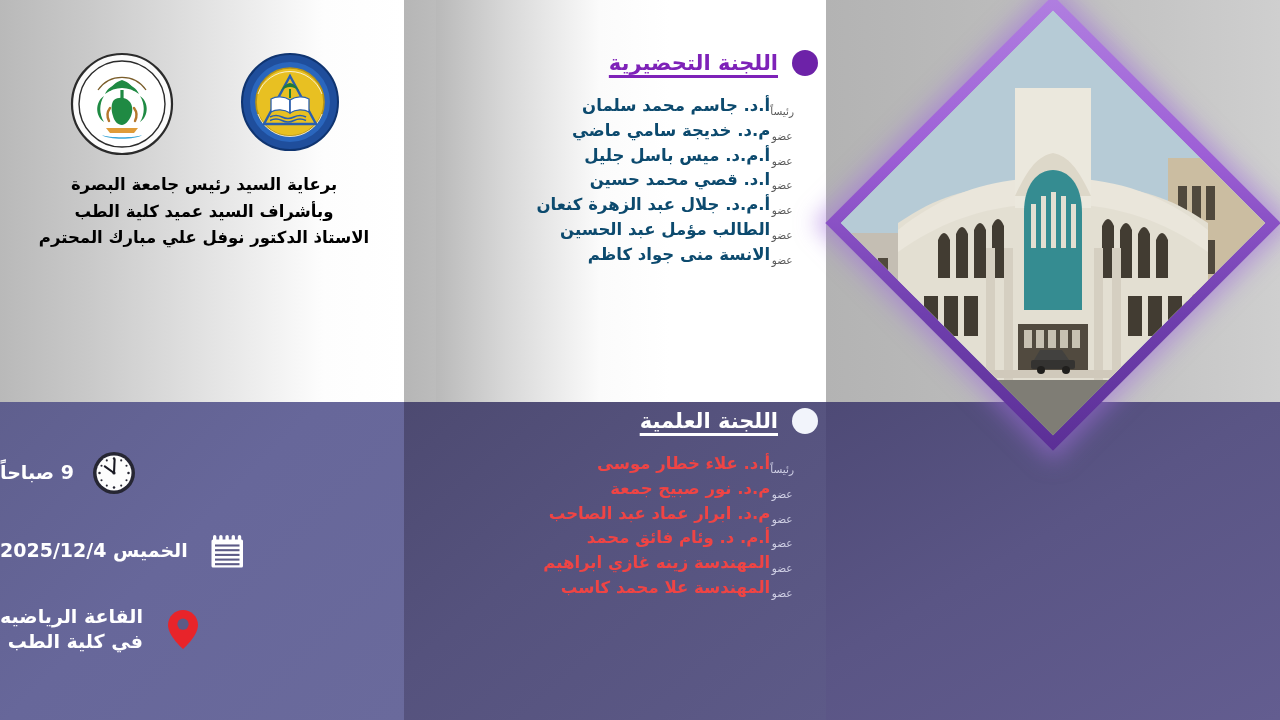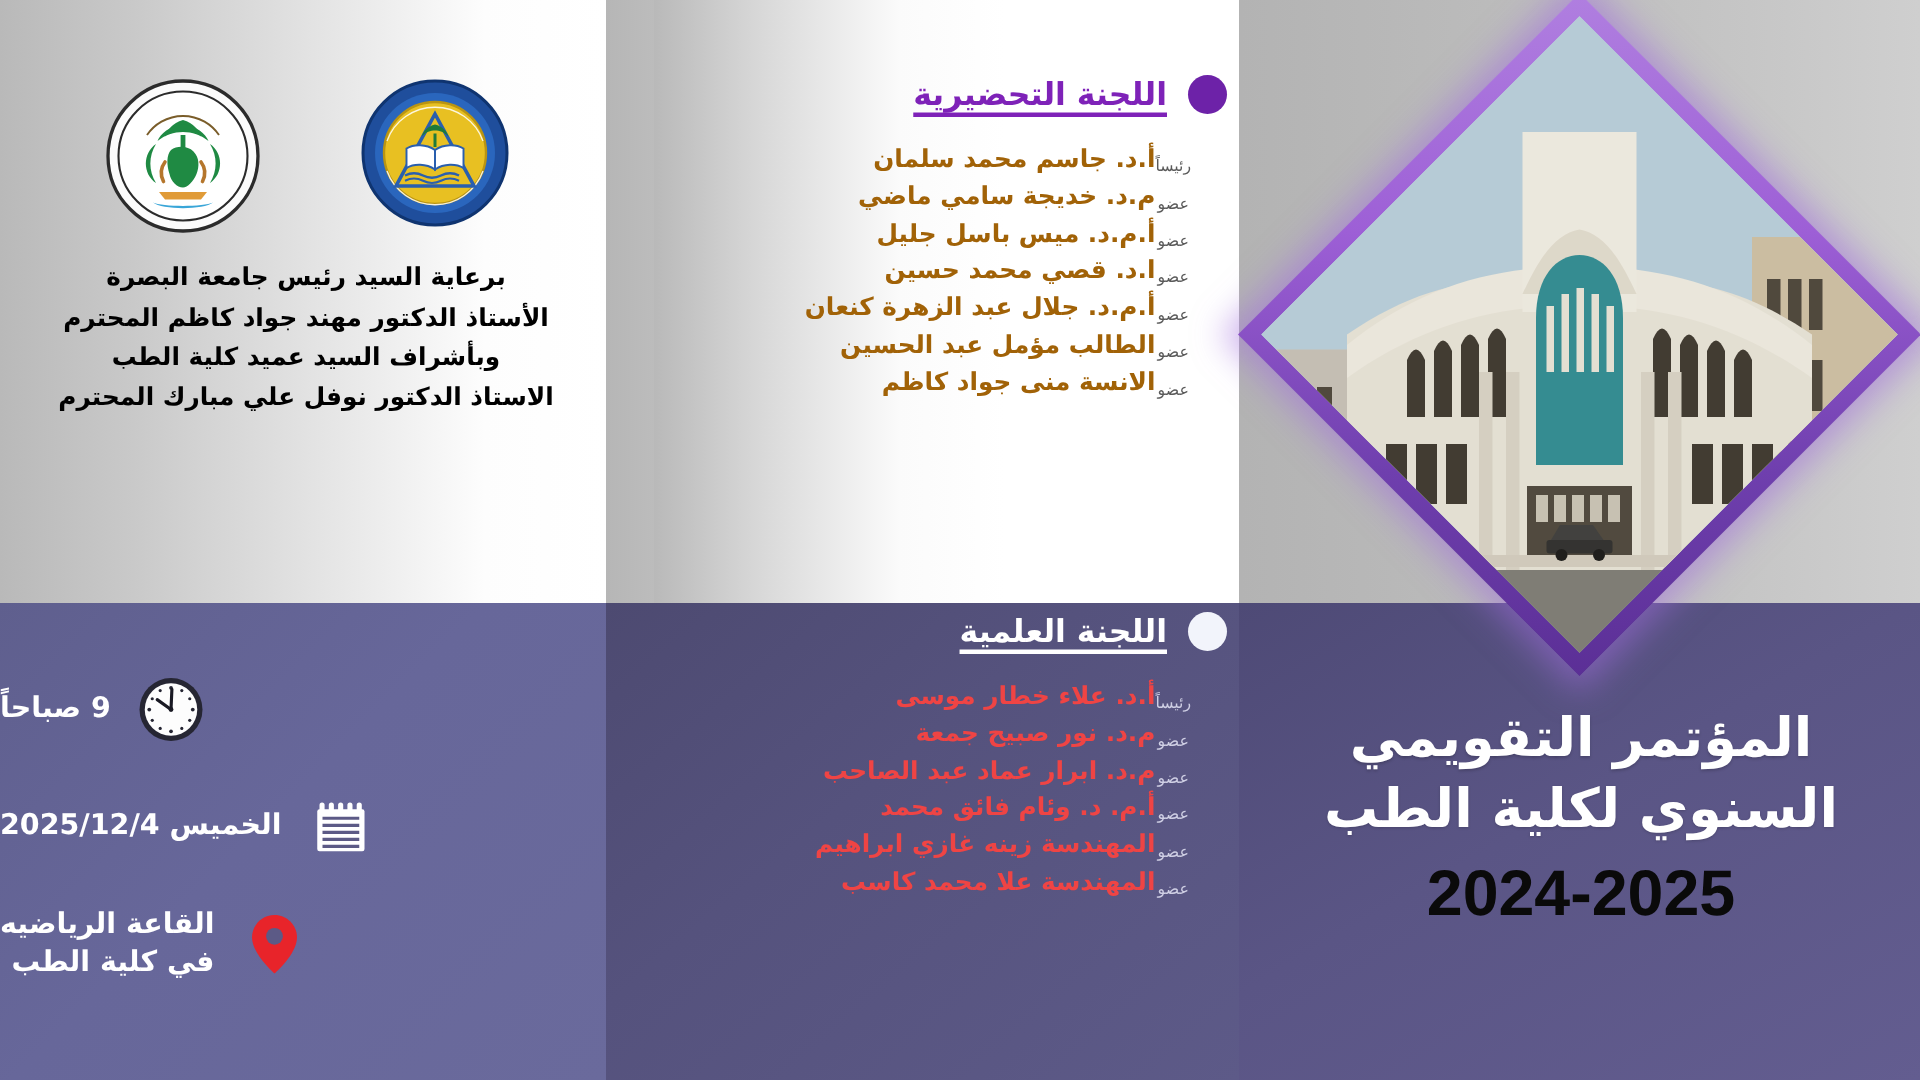--- a/index.html
+++ b/index.html
@@ -142,21 +142,21 @@
     font-size: 10.5px;
     line-height: 2.36;
     white-space: nowrap;
     font-family: "DejaVu Sans", "Liberation Sans", sans-serif;
   }
 
   
   #prep-committee { left: 448px; top: 50px; width: 370px; }
   #prep-committee .committee-title { color: #7e22b8; }
   #prep-committee .bullet { background: #6d22a8; }
-  #prep-committee .nm { color: #a16207; }
+  #prep-committee .nm { color: #0c4a6e; }
   #prep-committee .rl { color: #5a5a5a; }
   #prep-committee .names-col { margin-right: 0; }
 
   
   #sci-committee { left: 448px; top: 408px; width: 370px; }
   #sci-committee .committee-title { color: #ffffff; }
   #sci-committee .bullet { background: #f2f4fb; }
   #sci-committee .nm { color: #ef4444; text-align: center; }
   #sci-committee .rl { color: #cfcfe4; }
 
@@ -323,21 +323,20 @@
 
         <path d="M32 67 q6 -3 12 0 t12 0 t12 0" fill="none" stroke="#2a5fae" stroke-width="1.6"></path>
         <path d="M32 70.5 q6 -3 12 0 t12 0 t12 0" fill="none" stroke="#2a5fae" stroke-width="1.4"></path>
       </svg>
     </div>
 
   </div>
 
   <div class="sponsor-block">
     <div>برعاية السيد رئيس جامعة البصرة</div>
-    <div>الأستاذ الدكتور مهند جواد كاظم المحترم</div>
     <div>وبأشراف السيد عميد كلية الطب</div>
     <div>الاستاذ الدكتور نوفل علي مبارك المحترم</div>
   </div>
 
   <div class="committee" id="prep-committee">
     <div class="committee-head">
       <span class="bullet"></span>
       <span class="committee-title">اللجنة التحضيرية</span>
     </div>
     <div class="members">
@@ -554,19 +553,14 @@
             <circle cx="203" cy="362" r="4" fill="#151515"></circle>
             <circle cx="228" cy="362" r="4" fill="#151515"></circle>
           </g>
 
           <rect x="0" y="0" width="430" height="430" fill="#8a8070" opacity="0.10"></rect>
         </svg>
       </div>
     </div>
   </div>
 
-  <div id="main-title">
-    <div class="tline">المؤتمر  التقويمي</div>
-    <div class="tline">السنوي  لكلية الطب</div>
-    <div class="years">2024-2025</div>
-  </div>
 
 </div>
 
 </body></html>

